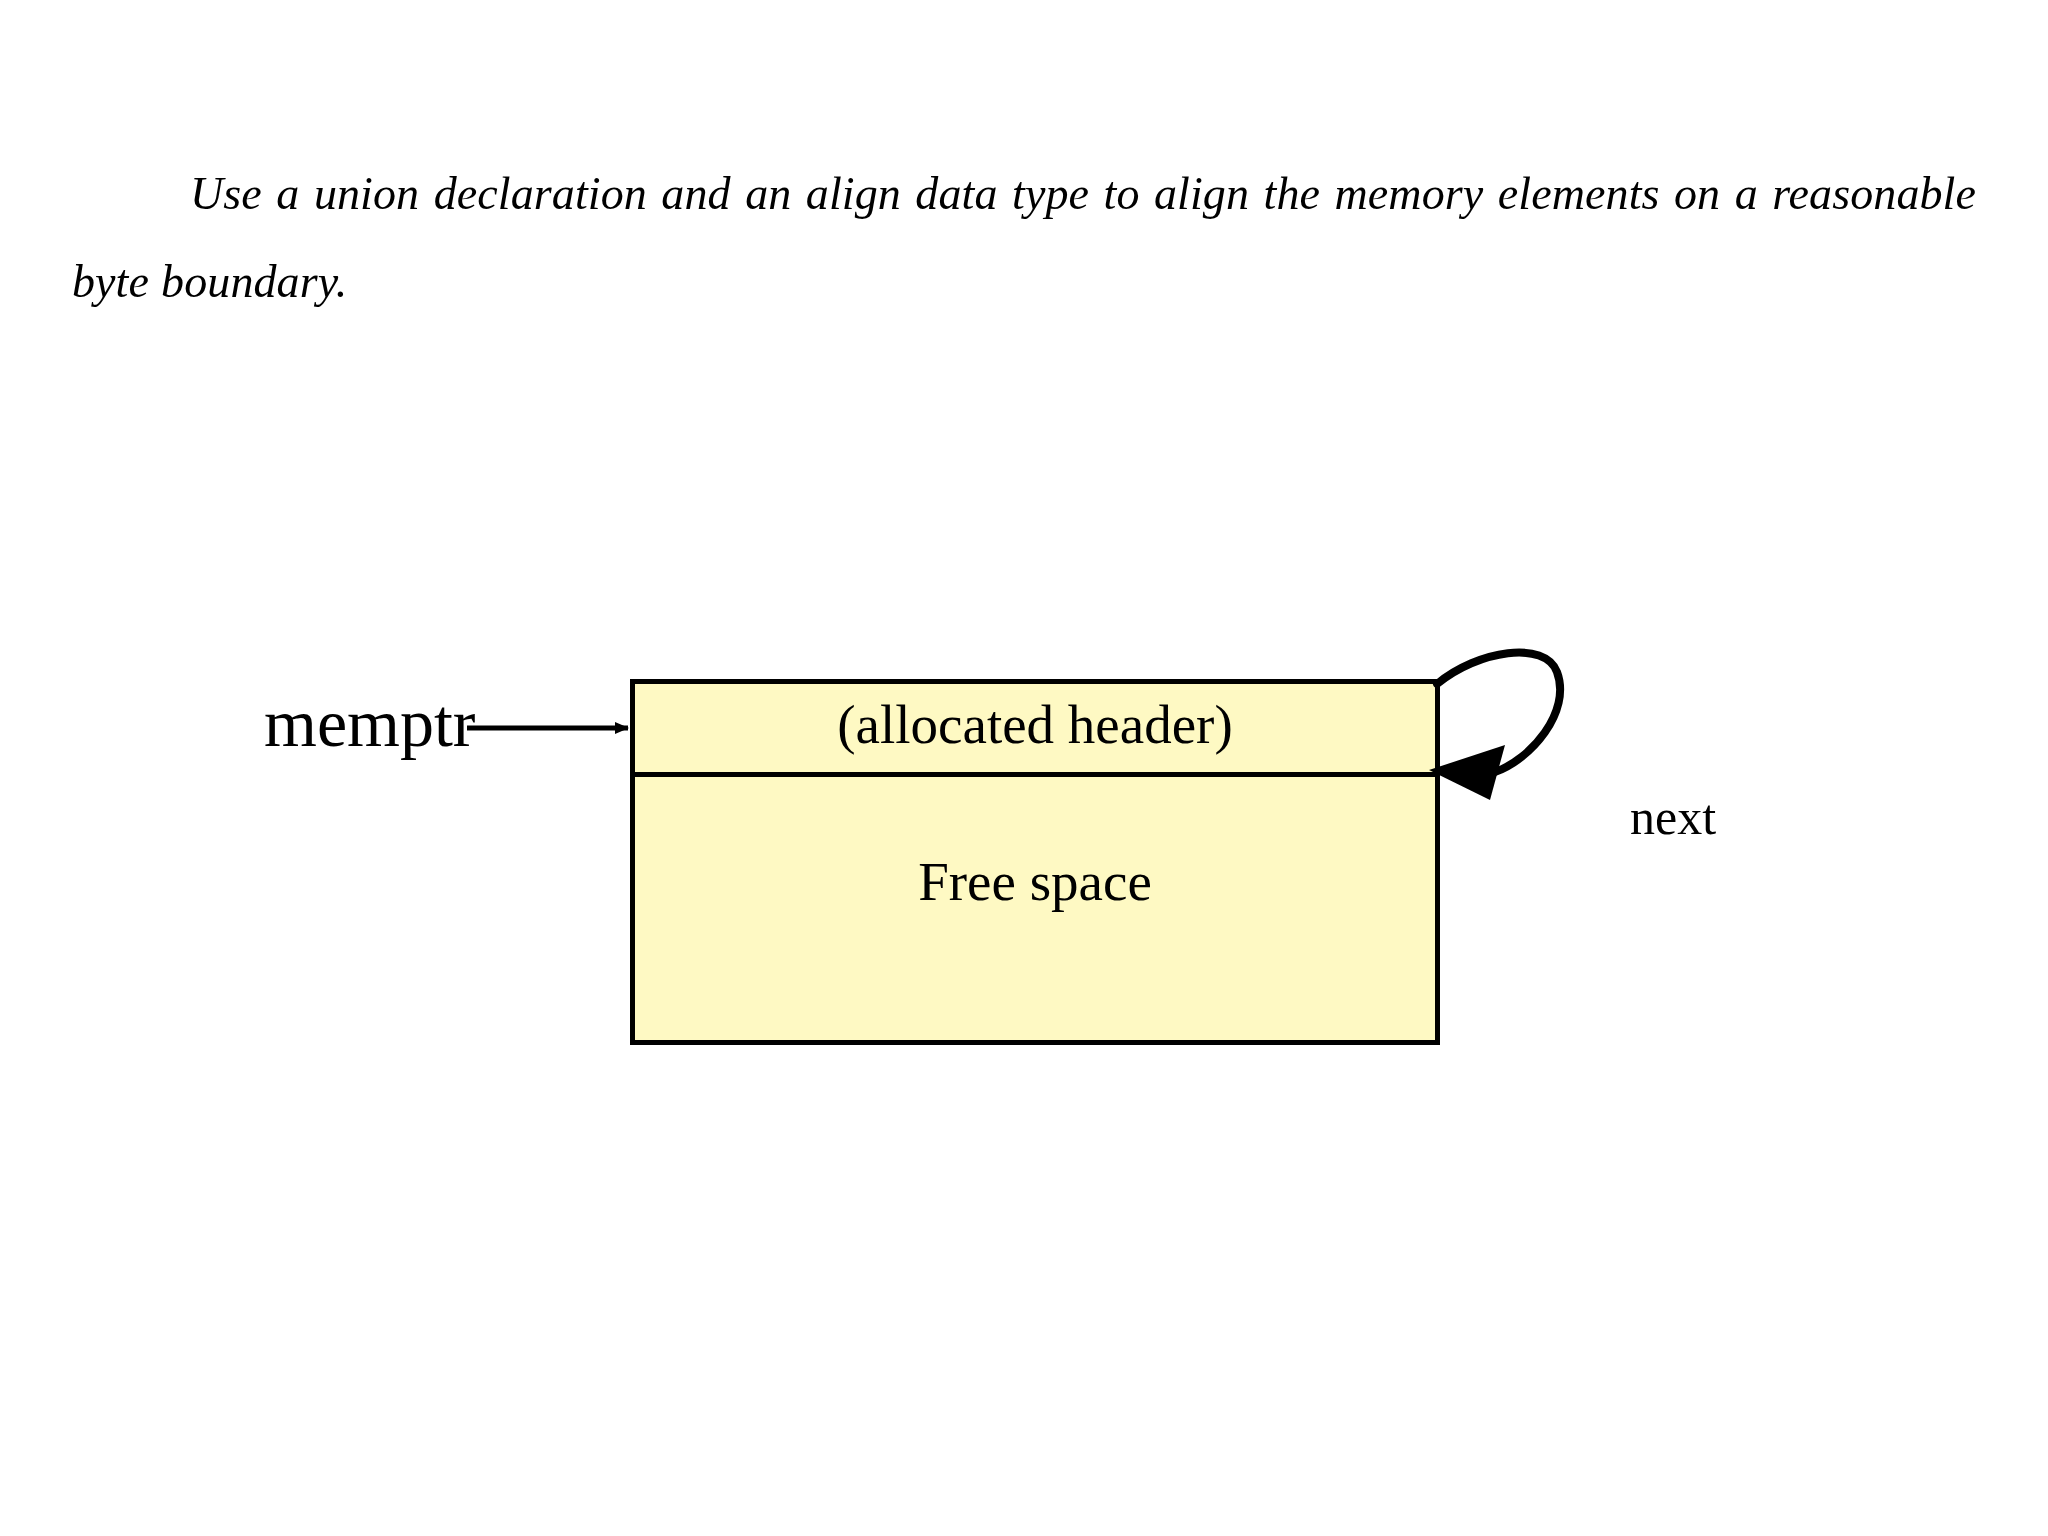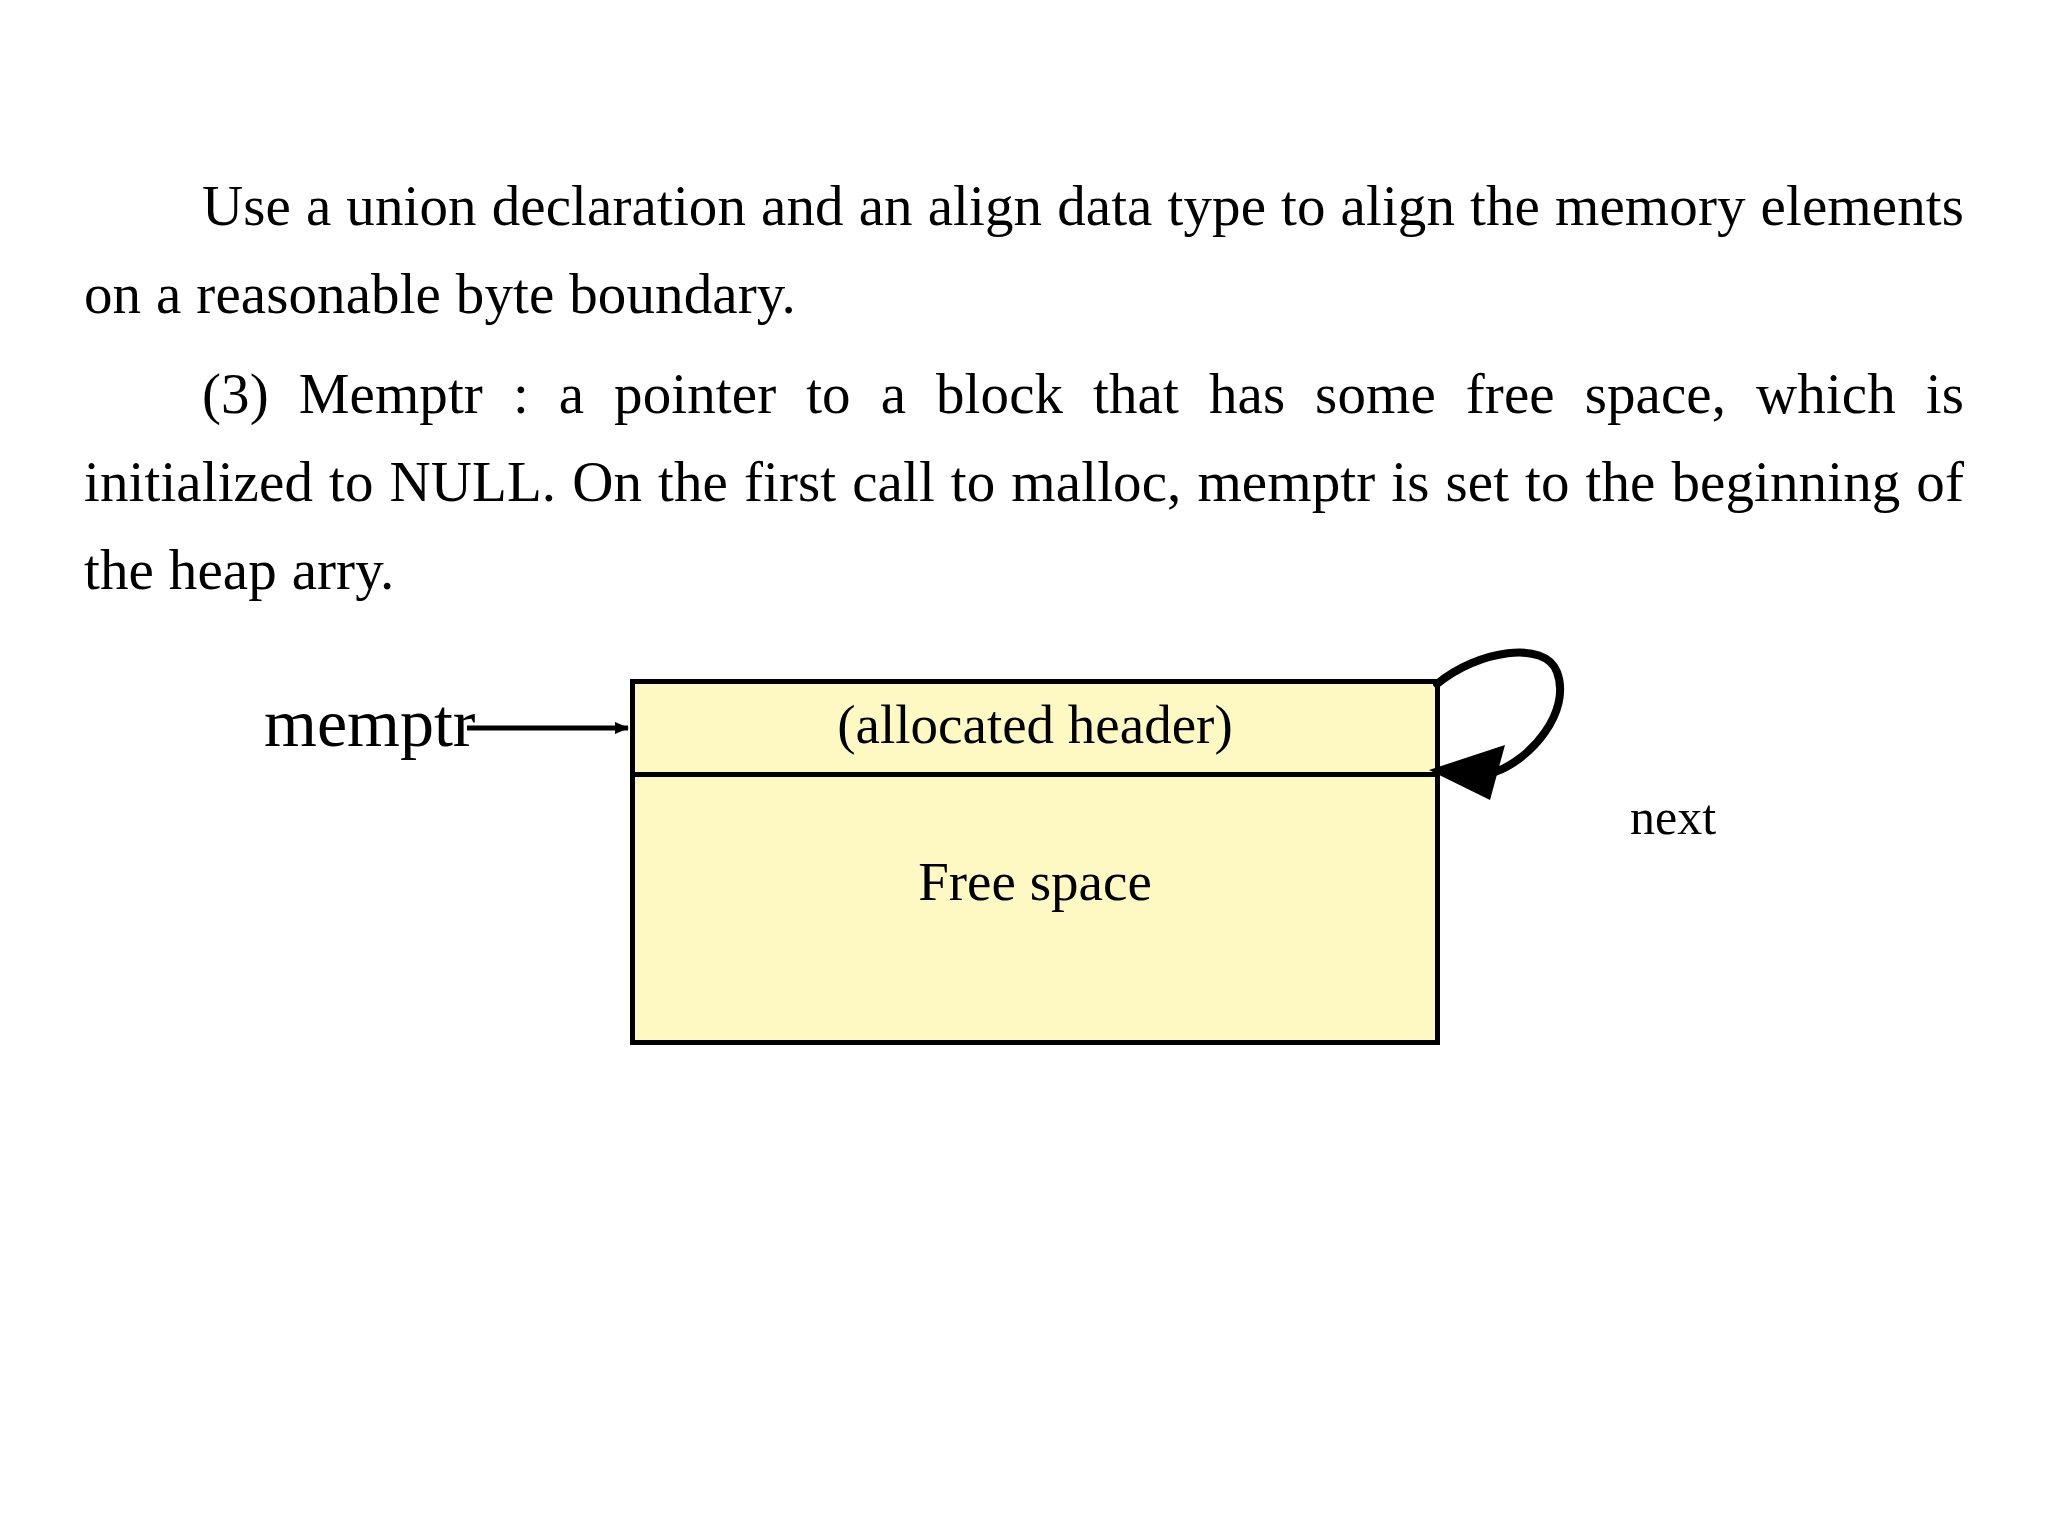--- a/index.html
+++ b/index.html
@@ -21,28 +21,29 @@
   }
 
   
   .prose {
     position: absolute;
     left: 72px;
     top: 150px;
     width: 1904px;
   }
   .para {
-    font-size: 57px;
+    font-size: 46px;
     line-height: 88px;
     text-align: justify;
     text-justify: inter-word;
     text-indent: 118px;
-    margin: 12px;
+    margin: 0;
     letter-spacing: 0.1px;
     word-spacing: 0.5px;
+    font-style: italic;
   }
   .para + .para {
     margin-top: 0px;
   }
 
   
   #diagram {
     position: absolute;
     left: 0;
     top: 0;
@@ -107,21 +108,20 @@
     height: 1536px;
   }
 </style>
 </head>
 <body>
 
 <div id="slide">
 
   <div class="prose">
     <p class="para">Use a union declaration and an align data type to align the memory elements on a reasonable byte boundary.</p>
-    <p class="para">(3) Memptr : a pointer to a block that has some free space, which is initialized to NULL. On the first call to malloc, memptr is set to the beginning of the heap arry.</p>
   </div>
 
   <div id="diagram">
 
     <div class="memblock">
       <div class="cell-label cell-header-label">(allocated header)</div>
       <div class="divider"></div>
       <div class="cell-label cell-free-label">Free space</div>
     </div>
 

